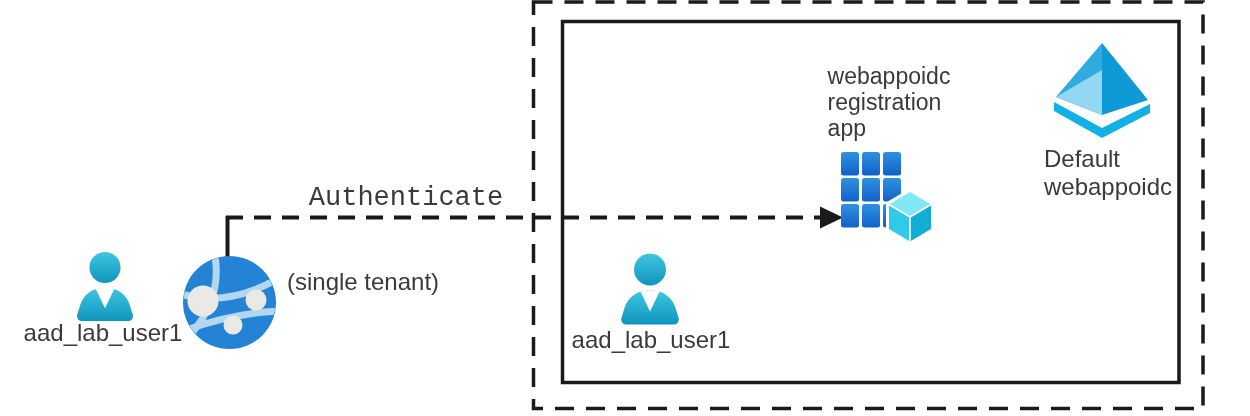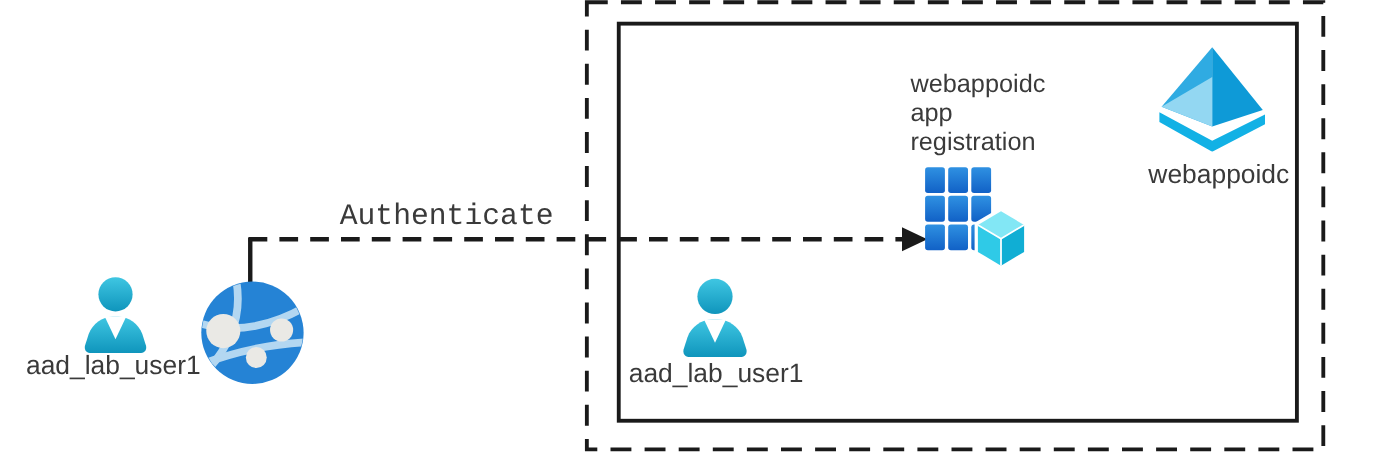--- a/index.html
+++ b/index.html
@@ -109,29 +109,31 @@
   <svg class="icon" style="left:1050px;top:40px" width="104" height="98" viewBox="0 0 104 98">
     <polygon points="52,3 6,57 52,75" style="fill:var(--pyramid-left,#2fabe2)"></polygon>
     <polygon points="52,3 98,60 52,75" style="fill:var(--pyramid-right,#0e9ad7)"></polygon>
     <polygon points="6,57 52,75 52,30" style="fill:var(--pyramid-front,#93d7f2)"></polygon>
     <polygon points="4,62 52,88 100,64 100,73 52,98 4,71" style="fill:var(--pyramid-base,#12b1e5)"></polygon>
   </svg>
 
   <div class="label label-md" style="left:103px;top:319px">aad_lab_user1</div>
 
   <div class="label label-md" style="left:363px;top:268px">
+    <span>(single tenant)</span>
   </div>
 
   <div class="label label-lg" style="left:406px;top:183px">Authenticate</div>
 
   <div class="label label-md" style="left:651px;top:326px">aad_lab_user1</div>
 
   <div class="label label-sm" style="left:889px;top:63px">
     <span>webappoidc</span>
+    <span>registration</span>
     <span>app</span>
-    <span>registration</span>
   </div>
 
   <div class="label label-md" style="left:1108px;top:145px">
+    <span>Default</span>
     <span>webappoidc</span>
   </div>
 
 </div>
 
 </body></html>

